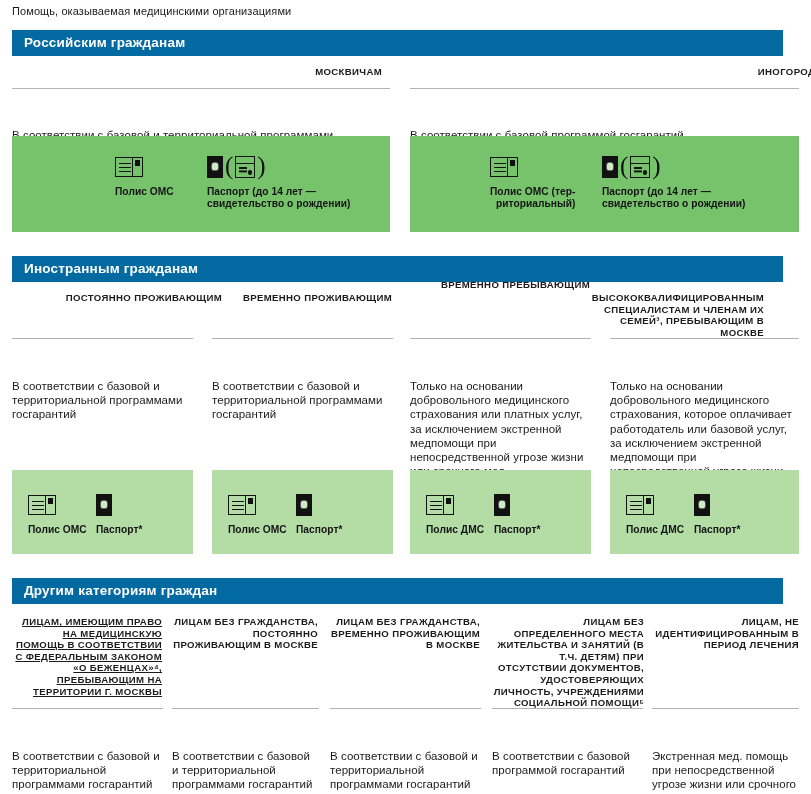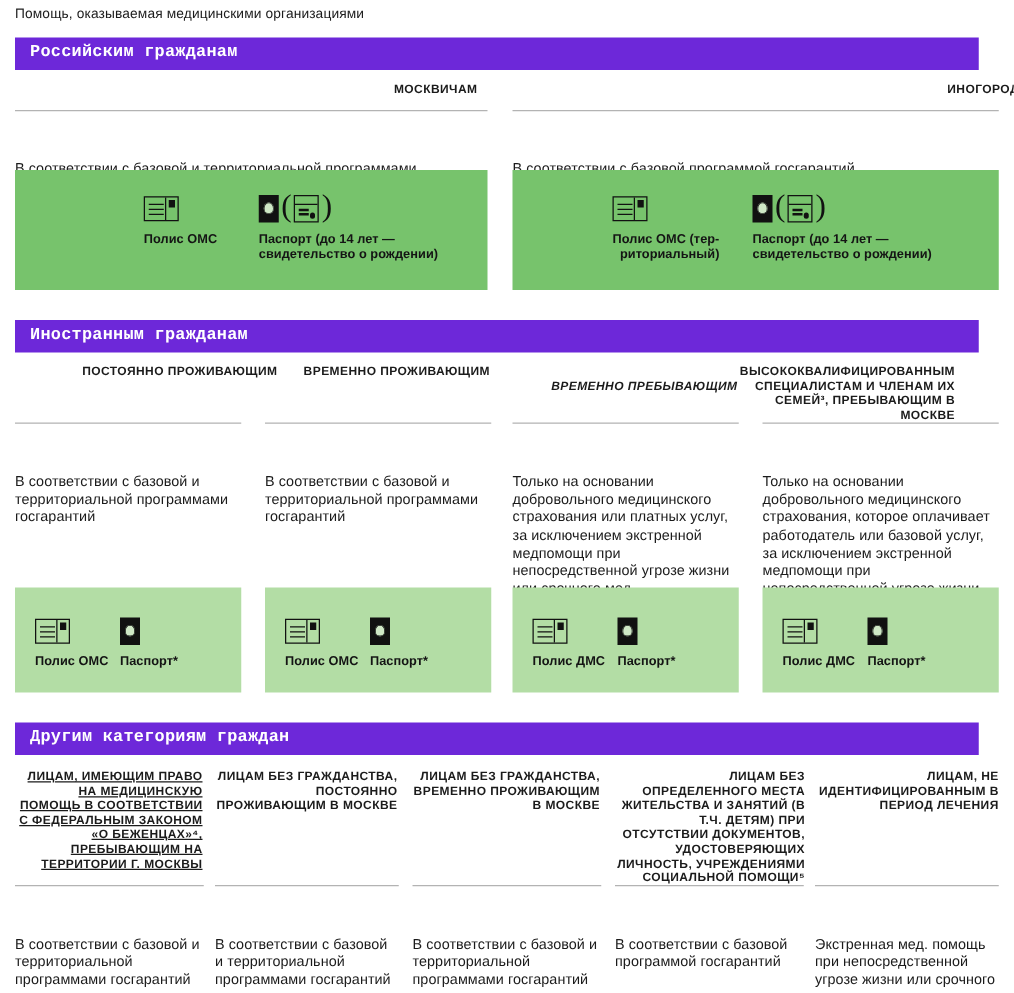--- a/index.html
+++ b/index.html
@@ -16,23 +16,22 @@
   
   .caption{
     position:absolute;left:12px;top:4px;
     font-size:11px;line-height:14px;color:#1b1b1b;
     letter-spacing:.1px;
   }
 
   
   .sec-bar{
     position:absolute;left:12px;right:28px;
-    background:#6d28d9;color:#ffffff;
+    background:#0369a1;color:#ffffff;
     height:26px;
-    font-family:Liberation Mono, monospace;
   }
   .sec-bar span{
     display:block;
     padding:5px 0 0 12px;
     font-size:13.5px;font-weight:bold;letter-spacing:.2px;
   }
 
   
   .col-head{
     position:absolute;
@@ -190,21 +189,21 @@
 свидетельство о рождении)</div>
     </div>
   </div>
 
   <div class="sec-bar" style="top:256px;">
     <span>Иностранным гражданам</span>
   </div>
 
   <div class="col-head" style="left:12px;top:292px;width:180px;padding-left:30px;">ПОСТОЯННО ПРОЖИВАЮЩИМ</div>
   <div class="col-head" style="left:212px;top:292px;width:180px;">ВРЕМЕННО ПРОЖИВАЮЩИМ</div>
-  <div class="col-head" style="left:410px;top:304px;width:180px;font-style:italic;">ВРЕМЕННО ПРЕБЫВАЮЩИМ</div>
+  <div class="col-head" style="left:410px;top:279px;width:180px;">ВРЕМЕННО ПРЕБЫВАЮЩИМ</div>
   <div class="col-head" style="left:576px;top:292px;width:188px;">ВЫСОКОКВАЛИФИЦИРОВАННЫМ СПЕЦИАЛИСТАМ И ЧЛЕНАМ ИХ СЕМЕЙ³, ПРЕБЫВАЮЩИМ В МОСКВЕ</div>
 
   <div class="rule" style="left:12px;top:338px;width:181px;"></div>
   <div class="rule" style="left:212px;top:338px;width:181px;"></div>
   <div class="rule" style="left:410px;top:338px;width:181px;"></div>
   <div class="rule" style="left:610px;top:338px;width:189px;"></div>
 
   <div class="col-body" style="left:12px;top:347px;width:178px;">В соответствии с базовой и территориальной программами госгарантий</div>
   <div class="col-body" style="left:212px;top:347px;width:178px;">В соответствии с базовой и территориальной программами госгарантий</div>
   <div class="col-body" style="left:410px;top:347px;width:180px;">Только на основании добровольного медицинского страхования или платных услуг, за исключением экстренной медпомощи при непосредственной угрозе жизни или срочного мед. вмешательства</div>

